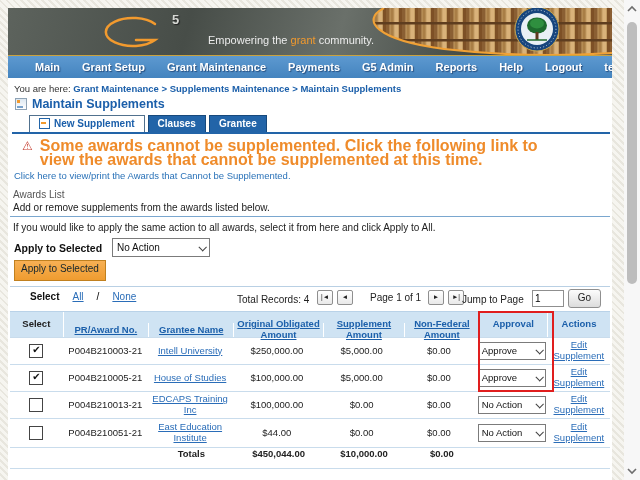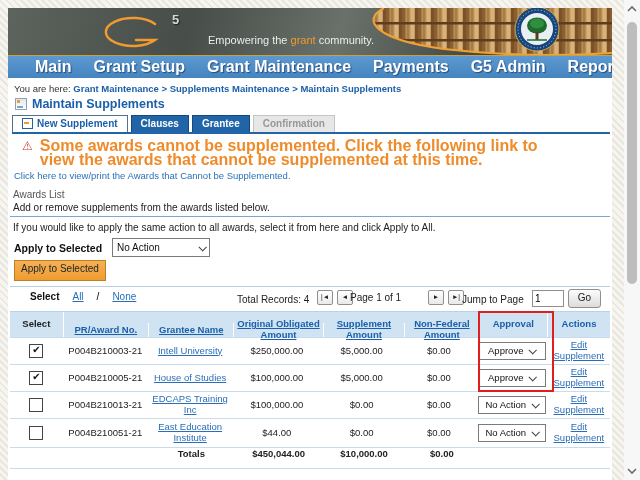--- a/index.html
+++ b/index.html
@@ -17,36 +17,36 @@
   .banner{position:relative;height:47px;overflow:hidden;border-bottom:1px solid #c9a23f;
     background:linear-gradient(105deg,#5d635d 0%,#474d48 30%,#6a706a 55%,#3f4540 80%,#555b55 100%);}
   .glogo{position:absolute;left:86px;top:6px;}
   .logo-five{position:absolute;left:164px;top:4px;color:#d6d8d4;font-size:13px;font-weight:bold;text-shadow:1px 1px 1px #222;}
   .tagline{position:absolute;left:200px;top:26px;color:#ececec;font-size:11px;}
   .tagline .hl{color:#f29a2e;}
   .swoosh{position:absolute;right:0;top:0;}
 
   
   .nav{height:22px;background:linear-gradient(#5d99d0,#4484bf);display:flex;align-items:center;padding-left:16px;}
-  .nav-item{color:#fff;font-weight:bold;font-size:16px;padding:0 11px;text-shadow:1px 1px 1px rgba(10,30,70,.55);white-space:nowrap;}
+  .nav-item{color:#fff;font-weight:bold;font-size:11px;padding:0 11px;text-shadow:1px 1px 1px rgba(10,30,70,.55);white-space:nowrap;}
 
   
   .content{padding:0 2px;position:relative;}
   .breadcrumb{margin:5px 0 0 4px;font-size:9.5px;color:#333;height:11px;}
   .crumb-link{color:#1b5faa;font-weight:bold;}
   .title-row{margin:3px 0 0 5px;display:flex;align-items:center;gap:5px;height:14px;}
   .title-icon{width:10px;height:10px;border:1px solid #8fa3b5;background:linear-gradient(#dce8f2,#ffffff);position:relative;flex:0 0 auto;}
   .title-icon::after{content:"";position:absolute;left:1px;top:1px;width:3px;height:3px;background:#f29a2e;}
   .title-icon::before{content:"";position:absolute;left:1px;bottom:1px;width:6px;height:2px;background:#7aa3cc;}
   .page-title{color:#1b5faa;font-weight:bold;font-size:12.5px;}
 
   
   .tabs{margin:2px 0 0 2px;display:flex;align-items:flex-end;border-bottom:2px solid #2264a8;height:19px;}
   .tab{font-size:10px;font-weight:bold;padding:2px 9px 3px;margin-right:3px;white-space:nowrap;}
-  .tab.active{background:#fff;color:#1b5faa;border:1px solid #51718e;border-bottom:none;display:flex;gap:4px;align-items:center;}
+  .tab.active{background:#fff;color:#1b5faa;border:1px solid #51718e;border-bottom:none;display:flex;gap:4px;align-items:center;margin-left:17px;}
   .tab.on{background:#2264a8;color:#fff;border:1px solid #17497c;border-bottom:none;}
   .tab.off{background:#e7e7e7;color:#979797;border:1px solid #c4c4c4;border-bottom:none;}
   .tab-icon{width:9px;height:9px;border:1px solid #2264a8;background:#fff;position:relative;flex:0 0 auto;}
   .tab-icon::after{content:"";position:absolute;left:1px;top:3px;width:5px;height:2px;background:#f29a2e;}
 
   
   .warning{margin:5px 0 0 12px;display:flex;gap:7px;height:28px;}
   .warn-icon{color:#c43a2b;font-size:12px;line-height:14px;}
   .warn-text{color:#ef8b2a;font-weight:bold;font-size:16px;line-height:14px;max-width:522px;}
   .viewprint{margin:3px 0 0 4px;font-size:9.5px;color:#2a72b8;height:11px;}
@@ -65,41 +65,41 @@
   .hr2{margin-top:5px;border-top:1px solid #b9d0e4;height:0;}
 
   
   .controls{position:relative;height:18px;margin-top:2px;font-size:10px;}
   .sel-group{position:absolute;left:20px;top:2px;display:flex;gap:13px;align-items:center;}
   .sel-label{font-weight:bold;color:#111;}
   .lnk{color:#2a6db8;text-decoration:underline;}
   .total-rec{position:absolute;left:227px;top:5px;color:#222;}
   .pgbtn{position:absolute;width:14px;height:13px;border:1px solid #8f8f8f;background:linear-gradient(#ffffff,#e9e9e9);font-size:6.5px;line-height:11px;text-align:center;color:#222;border-radius:2px;top:1px;}
   .pg-first{left:307px;} .pg-prev{left:327px;} .pg-next{left:418px;} .pg-last{left:438px;}
-  .page-info{position:absolute;left:340px;top:3px;color:#222;}
+  .page-info{position:absolute;left:360px;top:3px;color:#222;}
   .jump-label{position:absolute;left:452px;top:5px;color:#222;}
   .jump-input{position:absolute;left:522px;top:1px;width:26px;height:15px;border:1px solid #8f8f8f;font-size:10px;padding:0 2px;font-family:inherit;}
   .go-btn{position:absolute;left:558px;top:0;width:31px;height:17px;border:1px solid #8f8f8f;background:linear-gradient(#fcfcfc,#dcdcdc);border-radius:3px;font-size:10px;text-align:center;line-height:15px;color:#222;}
 
   
   .tbl-wrap{position:relative;margin-top:4px;width:600px;}
   .thead{display:flex;background:#cfe3f3;border-top:1px solid #b9d2e8;height:25px;}
   .th{font-weight:bold;color:#1b5faa;font-size:9.5px;text-align:center;display:flex;align-items:center;justify-content:center;border-right:1px solid #fff;line-height:1.15;padding:1px 2px;}
   .th:last-child{border-right:none;}
   .th.dark{color:#222;}
   .th.sortable{text-decoration:underline;margin-top:11px;}
   .row{display:flex;border-top:1px solid #c9dcec;height:26px;align-items:center;}
   .row.tall{height:28px;}
   .totals-row{display:flex;border-top:1px solid #c9dcec;border-bottom:1px solid #c9dcec;height:20px;align-items:flex-start;font-weight:bold;}
   .cell{font-size:9.5px;color:#222;text-align:center;display:flex;align-items:center;justify-content:center;line-height:1.15;padding:1px 2px;}
   .c1{width:52px;} .c2{width:86px;} .c3{width:86px;} .c4{width:90px;} .c5{width:82px;} .c6{width:74px;} .c7{width:68px;} .c8{width:62px;}
   .cell .lnk{display:inline-block;max-width:78px;}
   .edit-lnk{max-width:52px;}
   .cb{width:12px;height:12px;border:1px solid #444;background:#fff;font-size:10px;line-height:10px;text-align:center;color:#111;}
-  .row-select{width:62px;height:16px;border:1px solid #7b7b7b;display:flex;align-items:center;justify-content:center;padding:0 3px;background:#fff;font-size:9.5px;color:#111;}
+  .row-select{width:62px;height:16px;border:1px solid #7b7b7b;display:flex;align-items:center;justify-content:space-between;padding:0 3px;background:#fff;font-size:9.5px;color:#111;}
   .red-box{position:absolute;left:468px;top:0;width:72px;height:77px;border:2px solid #e01e1e;pointer-events:none;}
 
   
   .scrollbar{position:absolute;right:0;top:0;width:16px;height:480px;background:#f7f7f7;}
   .sb-thumb{position:absolute;left:3px;top:22px;width:10px;height:262px;background:#bdbdbd;border-radius:5px;}
   .sb-up{position:absolute;left:2px;top:5px;}
   .sb-down{position:absolute;left:2px;bottom:5px;}
 </style>
 </head>
 <body>
@@ -168,21 +168,20 @@
     </div>
 
     
     <div class="tabs" data-interactable="false">
       <span class="tab active" data-interactable="true">
           <span class="tab-icon" data-interactable="false"></span>
           <span data-interactable="false">New Supplement</span>
         </span>
       <span class="tab on" data-interactable="true">Clauses</span>
       <span class="tab on" data-interactable="true">Grantee</span>
-      <span class="tab off" data-interactable="false">Confirmation</span>
     </div>
 
     
     <div class="warning">
       <span class="warn-icon" data-interactable="false">⚠</span>
       <span class="warn-text" data-interactable="false">Some awards cannot be supplemented. Click the following link to view the awards that cannot be supplemented at this time.</span>
     </div>
     <div class="viewprint" data-interactable="true">Click here to view/print the Awards that Cannot be Supplemented.</div>
 
     <div class="awards-label" data-interactable="false">Awards List</div>

